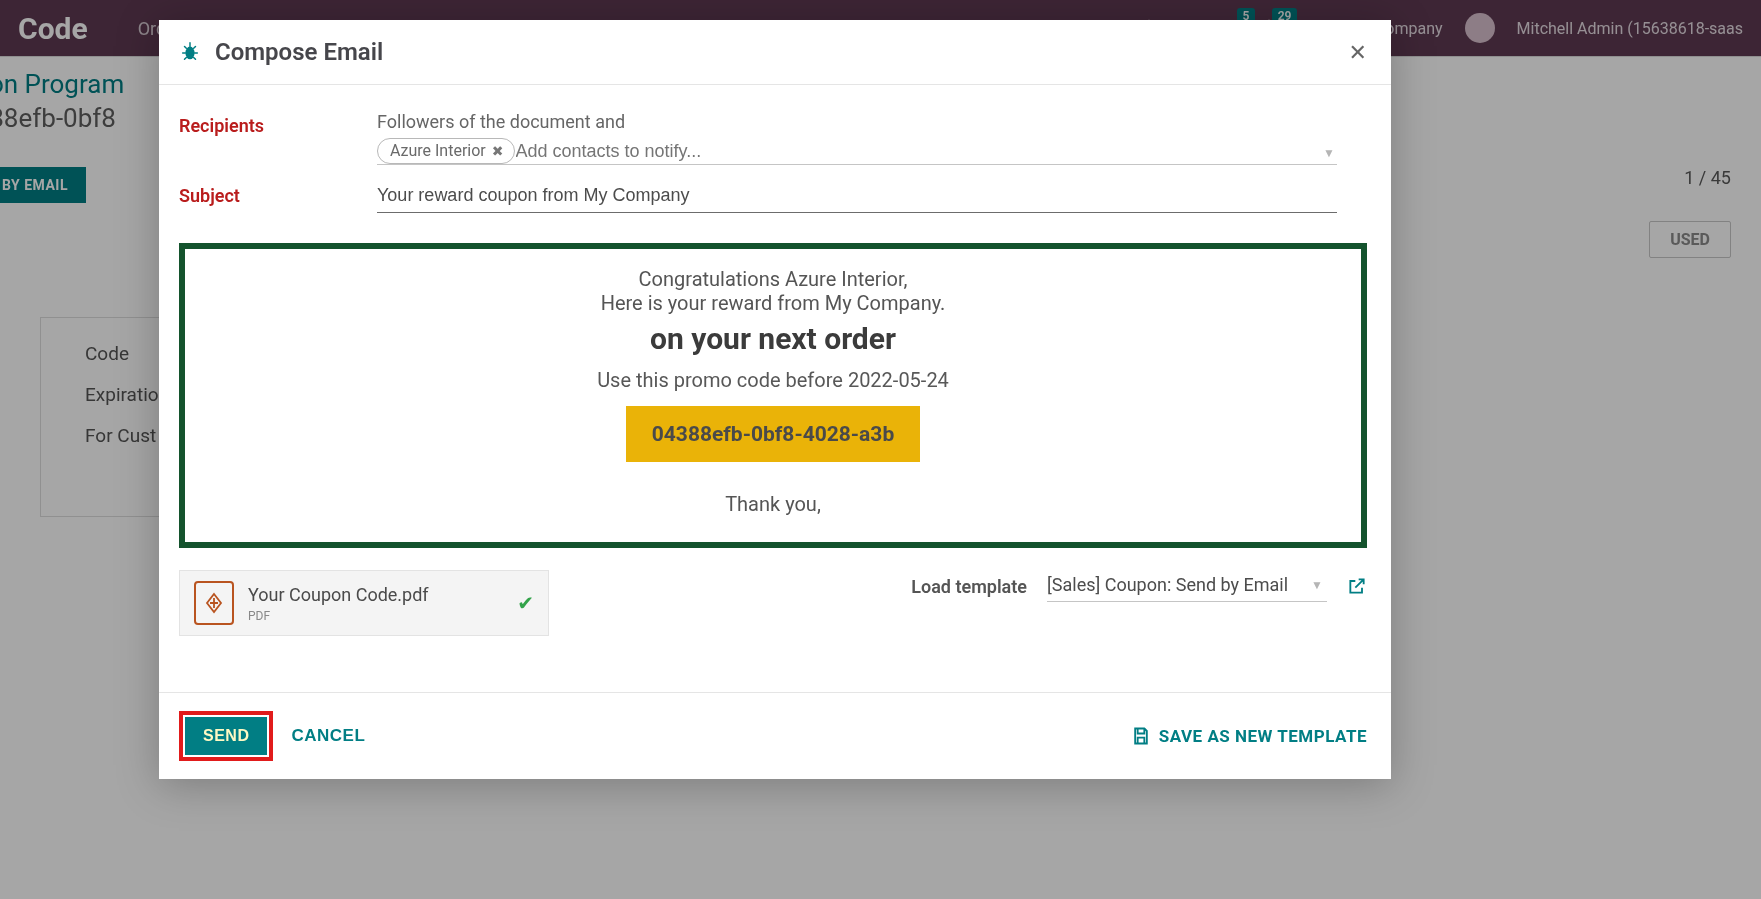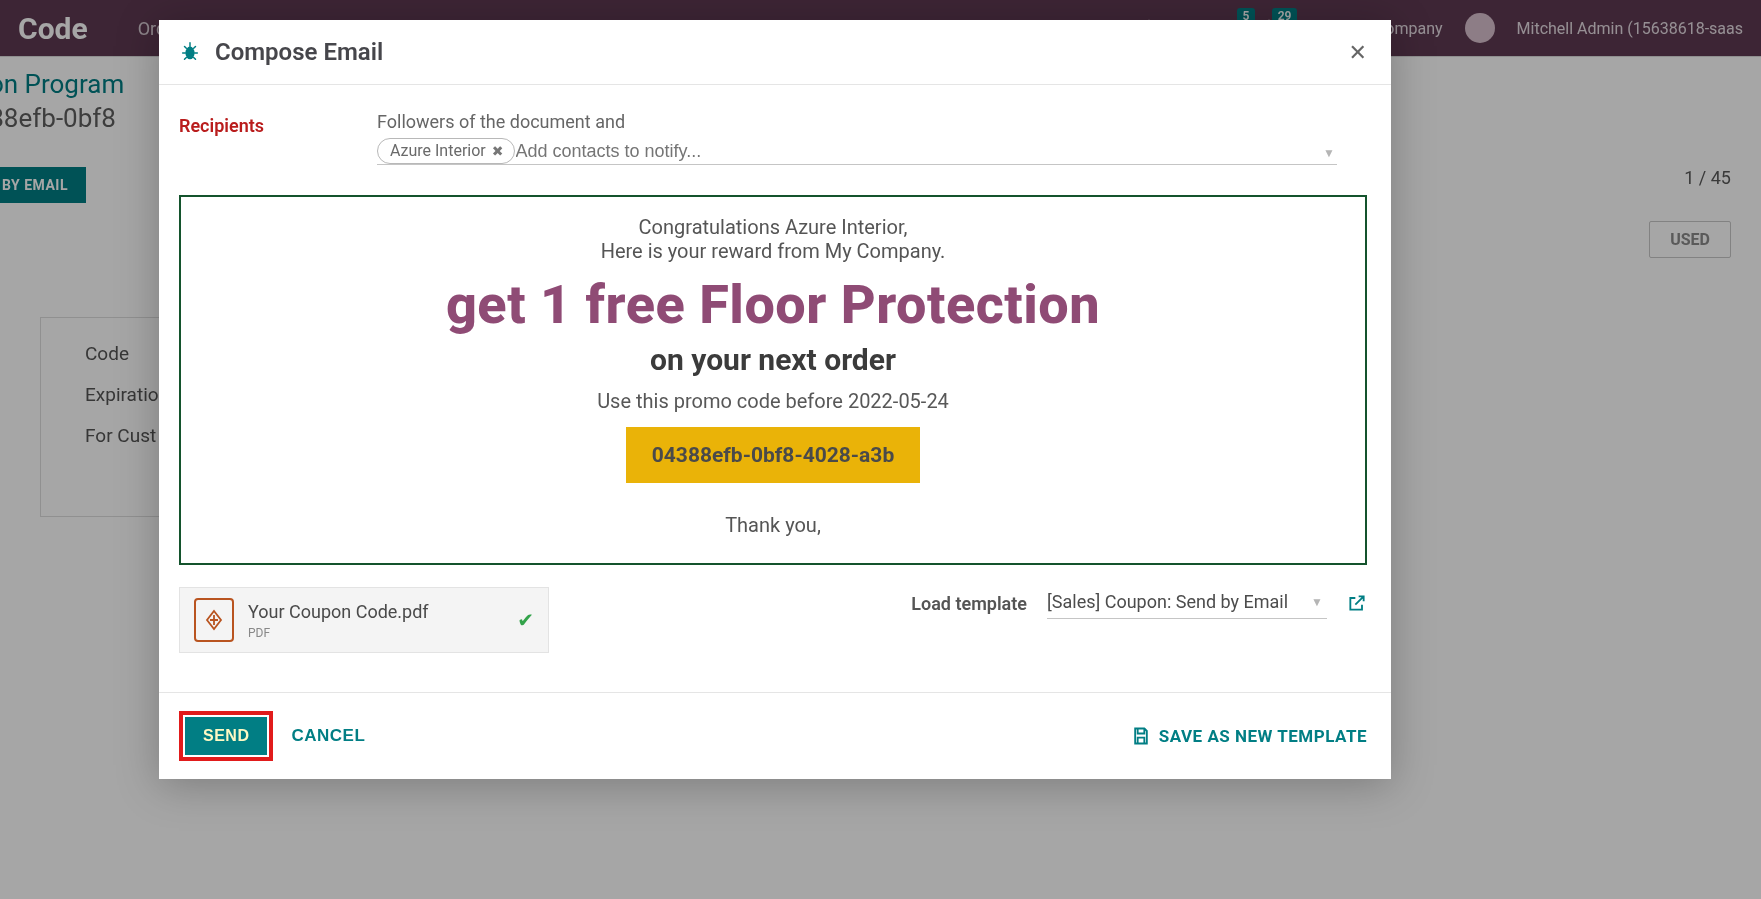--- a/index.html
+++ b/index.html
@@ -41,21 +41,21 @@
 .field-label { width:198px; font-size:18px; color:#b91c1c; font-weight:600; padding-top:4px; }
 .field-control { flex:1; font-size:18px; color:#666; }
 .follow-note { color:#666; margin-bottom:6px; }
 .tag-row { display:flex; align-items:center; gap:1px; border-bottom:1px solid #c5c5c5; max-width: 960px; position:relative; }
 .tag { border:1px solid #b8b8b8; border-radius:13px; padding:2px 10px 3px 12px; font-size:16px; color:#6a6a6a; display:flex; align-items:center; gap:6px; }
 .tag .x { font-size:14px; color:#777; cursor:pointer; }
 .tag-input { flex:1; border:none; outline:none; font-size:18px; color:#888; padding:2px 0; }
 .tag-dd { position:absolute; right:2px; top:8px; color:#b5b5b5; font-size:12px; cursor:pointer; }
 .subject-input { width: 960px; border:none; border-bottom:1px solid #6c6c6c; font-size:18px; color:#4c4c4c; padding:4px 0 6px 0; outline:none; }
 
-.body-box { margin-top:22px; border:2px solid #14532d; padding: 18px 30px 26px 30px; text-align:center; max-width:1190px; }
+.body-box { margin-top:22px; border:6px solid #14532d; padding: 18px 30px 26px 30px; text-align:center; max-width:1190px; }
 .body-box .p1 { font-size:20px; color:#555; }
 .body-box h1 { font-size:54px; font-weight:800; color:#8f4b75; letter-spacing:.5px; margin:12px 0 8px 0; line-height:1.1; }
 .body-box .p2 { font-size:30px; font-weight:700; color:#3b3b3b; margin:6px 0 12px 0; }
 .body-box .p3 { font-size:20px; color:#585858; margin-bottom:14px; }
 .body-box .promo { display:inline-block; background:#eab308; padding:16px 26px; font-size:21px; font-weight:700; color:#4a4a4a; }
 .body-box .thanks { margin-top:30px; font-size:20px; color:#555; }
 
 .lower-row { display:flex; align-items:flex-start; gap:40px; margin-top:22px; max-width:1190px; }
 .attach { width:370px; border:1px solid #e3e3e3; background:#f4f4f4; display:flex; align-items:center; padding:10px 14px; gap:14px; }
 .pdf-thumb { width:40px; height:44px; border:2px solid #b95420; border-radius:4px; display:flex; align-items:center; justify-content:center; color:#b95420; }
@@ -164,25 +164,30 @@
         <div class="tag-row">
           <span class="tag">
             <span>Azure Interior</span>
             <span class="x">✖</span>
           </span>
           <input class="tag-input" placeholder="Add contacts to notify..." style="">
           <span class="tag-dd">▼</span>
         </div>
       </div>
     </div>
+    <div class="field-row">
+      <div class="field-label">Subject</div>
+      <div class="field-control">
+        <input class="subject-input" value="Your reward coupon from My Company" style="">
+      </div>
+    </div>
 
     <div class="body-box">
       <div class="p1">Congratulations Azure Interior,</div>
       <div class="p1">Here is your reward from My Company.</div>
-      <h1>get 1 free Floor Protection</h1>
       <div class="p2">on your next order</div>
       <div class="p3">Use this promo code before 2022-05-24</div>
       <div class="promo">04388efb-0bf8-4028-a3b</div>
       <div class="thanks">Thank you,</div>
     </div>
 
     <div class="lower-row">
       <div class="attach">
         <span class="pdf-thumb">
           <svg viewBox="0 0 24 24" width="24" height="24" fill="none" stroke="#b95420" stroke-width="1.8">

